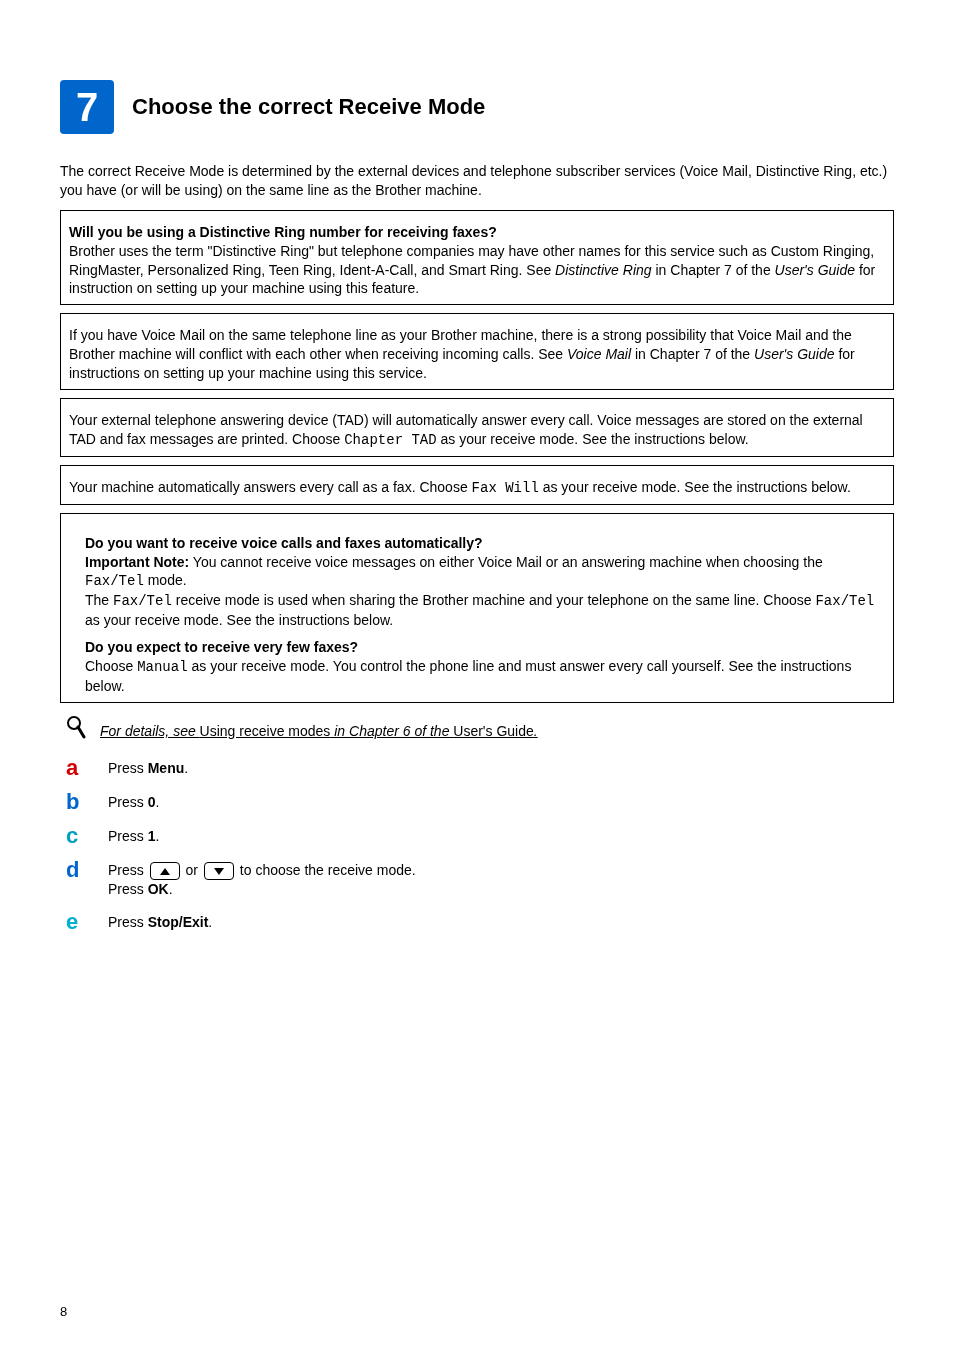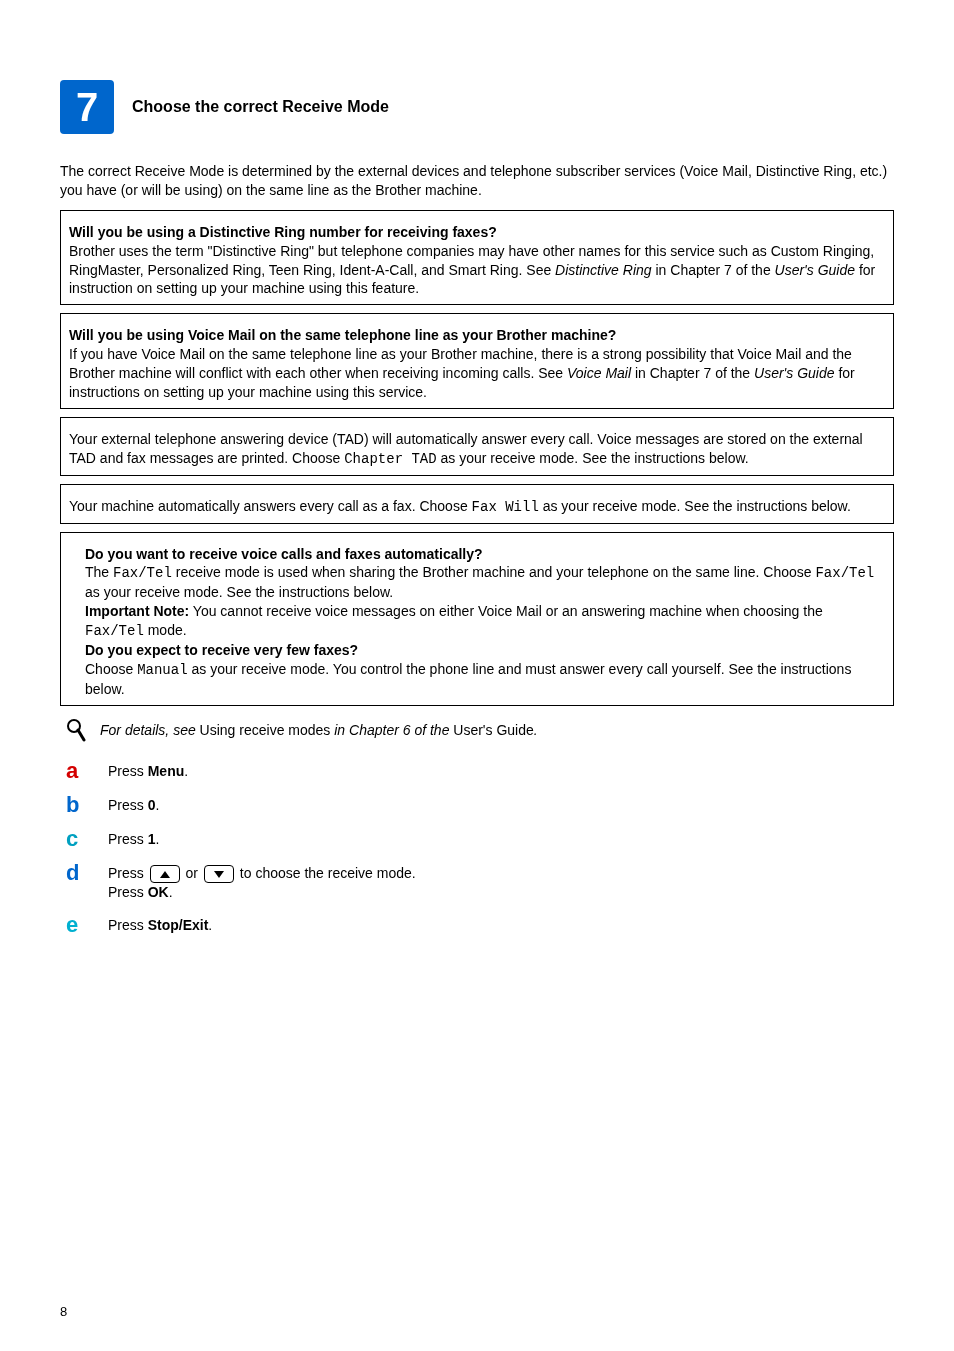--- a/index.html
+++ b/index.html
@@ -25,21 +25,21 @@
     color: #fff;
     font-weight: bold;
     font-size: 40px;
     display: flex;
     align-items: center;
     justify-content: center;
     border-radius: 4px;
     font-family: Arial, sans-serif;
   }
   .step-title {
-    font-size: 16px;
+    font-size: 22px;
     font-weight: bold;
   }
   .intro {
     margin-bottom: 10px;
     margin-top: 18px;
   }
   .box {
     border: 1px solid #000;
     padding: 12px 8px 6px 8px;
     margin-bottom: 8px;
@@ -48,32 +48,34 @@
     font-weight: bold;
   }
   .box-body {
     font-weight: normal;
   }
   .box-italic {
     font-style: italic;
   }
   .subq {
     font-weight: bold;
+    margin-top: 8px;
   }
   .indent-block {
     padding-left: 16px;
   }
   .mono {
     font-family: "Courier New", monospace;
   }
   .tip-row {
     display: flex;
-    align-items: center;
+    align-items: flex-end;
     gap: 14px;
     margin: 12px 0 16px 6px;
+    text-decoration: underline;
   }
   .tip-row svg { flex-shrink: 0; }
   .tip-text { font-style: italic; }
   .tip-text .nonitalic { font-style: normal; }
   .steps-list {
     margin-left: 6px;
   }
   .step-row {
     display: flex;
     align-items: flex-start;
@@ -138,21 +140,20 @@
 <p class="intro">The correct Receive Mode is determined by the external devices and telephone subscriber services (Voice Mail, Distinctive Ring, etc.) you have (or will be using) on the same line as the Brother machine.</p>
 
 <div class="box">
   <div class="box-q">Will you be using a Distinctive Ring number for receiving faxes?</div>
   <div class="box-body">
     <span>Brother uses the term "Distinctive Ring" but telephone companies may have other names for this service such as Custom Ringing, RingMaster, Personalized Ring, Teen Ring, Ident-A-Call, and Smart Ring. See </span><span class="box-italic">Distinctive Ring</span><span> in Chapter 7 of the </span><span class="box-italic">User's Guide</span><span> for instruction on setting up your machine using this feature.</span>
   </div>
 </div>
 
 <div class="box">
-  <div class="box-q">Will you be using Voice Mail on the same telephone line as your Brother machine?</div>
   <div class="box-body">
     <span>If you have Voice Mail on the same telephone line as your Brother machine, there is a strong possibility that Voice Mail and the Brother machine will conflict with each other when receiving incoming calls. See </span><span class="box-italic">Voice Mail</span><span> in Chapter 7 of the </span><span class="box-italic">User's Guide</span><span> for instructions on setting up your machine using this service.</span>
   </div>
 </div>
 
 <div class="box">
   <div class="box-body">
     <span>Your external telephone answering device (TAD) will automatically answer every call. Voice messages are stored on the external TAD and fax messages are printed. Choose </span><span class="mono">Chapter TAD</span><span> as your receive mode. See the instructions below.</span>
   </div>
 </div>
@@ -160,24 +161,24 @@
 <div class="box">
   <div class="box-body">
     <span>Your machine automatically answers every call as a fax. Choose </span><span class="mono">Fax Will</span><span> as your receive mode. See the instructions below.</span>
   </div>
 </div>
 
 <div class="box">
   <div class="indent-block">
     <div class="subq">Do you want to receive voice calls and faxes automatically?</div>
     <div class="box-body">
+      <b>Important Note:</b><span> You cannot receive voice messages on either Voice Mail or an answering machine when choosing the </span><span class="mono">Fax/Tel</span><span> mode.</span>
+    </div>
+    <div class="box-body">
       <span>The </span><span class="mono">Fax/Tel</span><span> receive mode is used when sharing the Brother machine and your telephone on the same line. Choose </span><span class="mono">Fax/Tel</span><span> as your receive mode. See the instructions below.</span>
-    </div>
-    <div class="box-body">
-      <b>Important Note:</b><span> You cannot receive voice messages on either Voice Mail or an answering machine when choosing the </span><span class="mono">Fax/Tel</span><span> mode.</span>
     </div>
 
     <div class="subq">Do you expect to receive very few faxes?</div>
     <div class="box-body">
       <span>Choose </span><span class="mono">Manual</span><span> as your receive mode. You control the phone line and must answer every call yourself. See the instructions below.</span>
     </div>
   </div>
 </div>
 
 <div class="tip-row">

